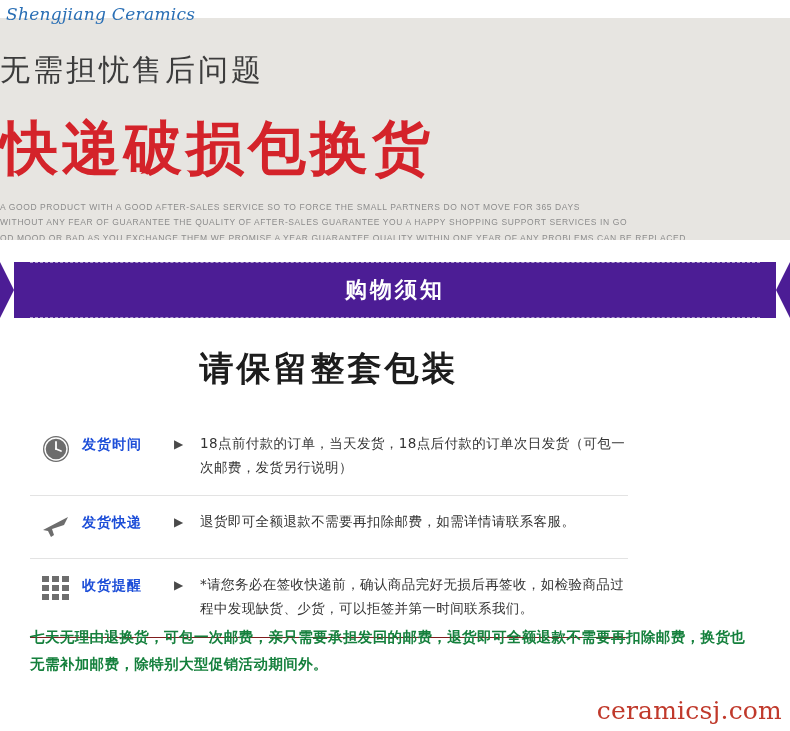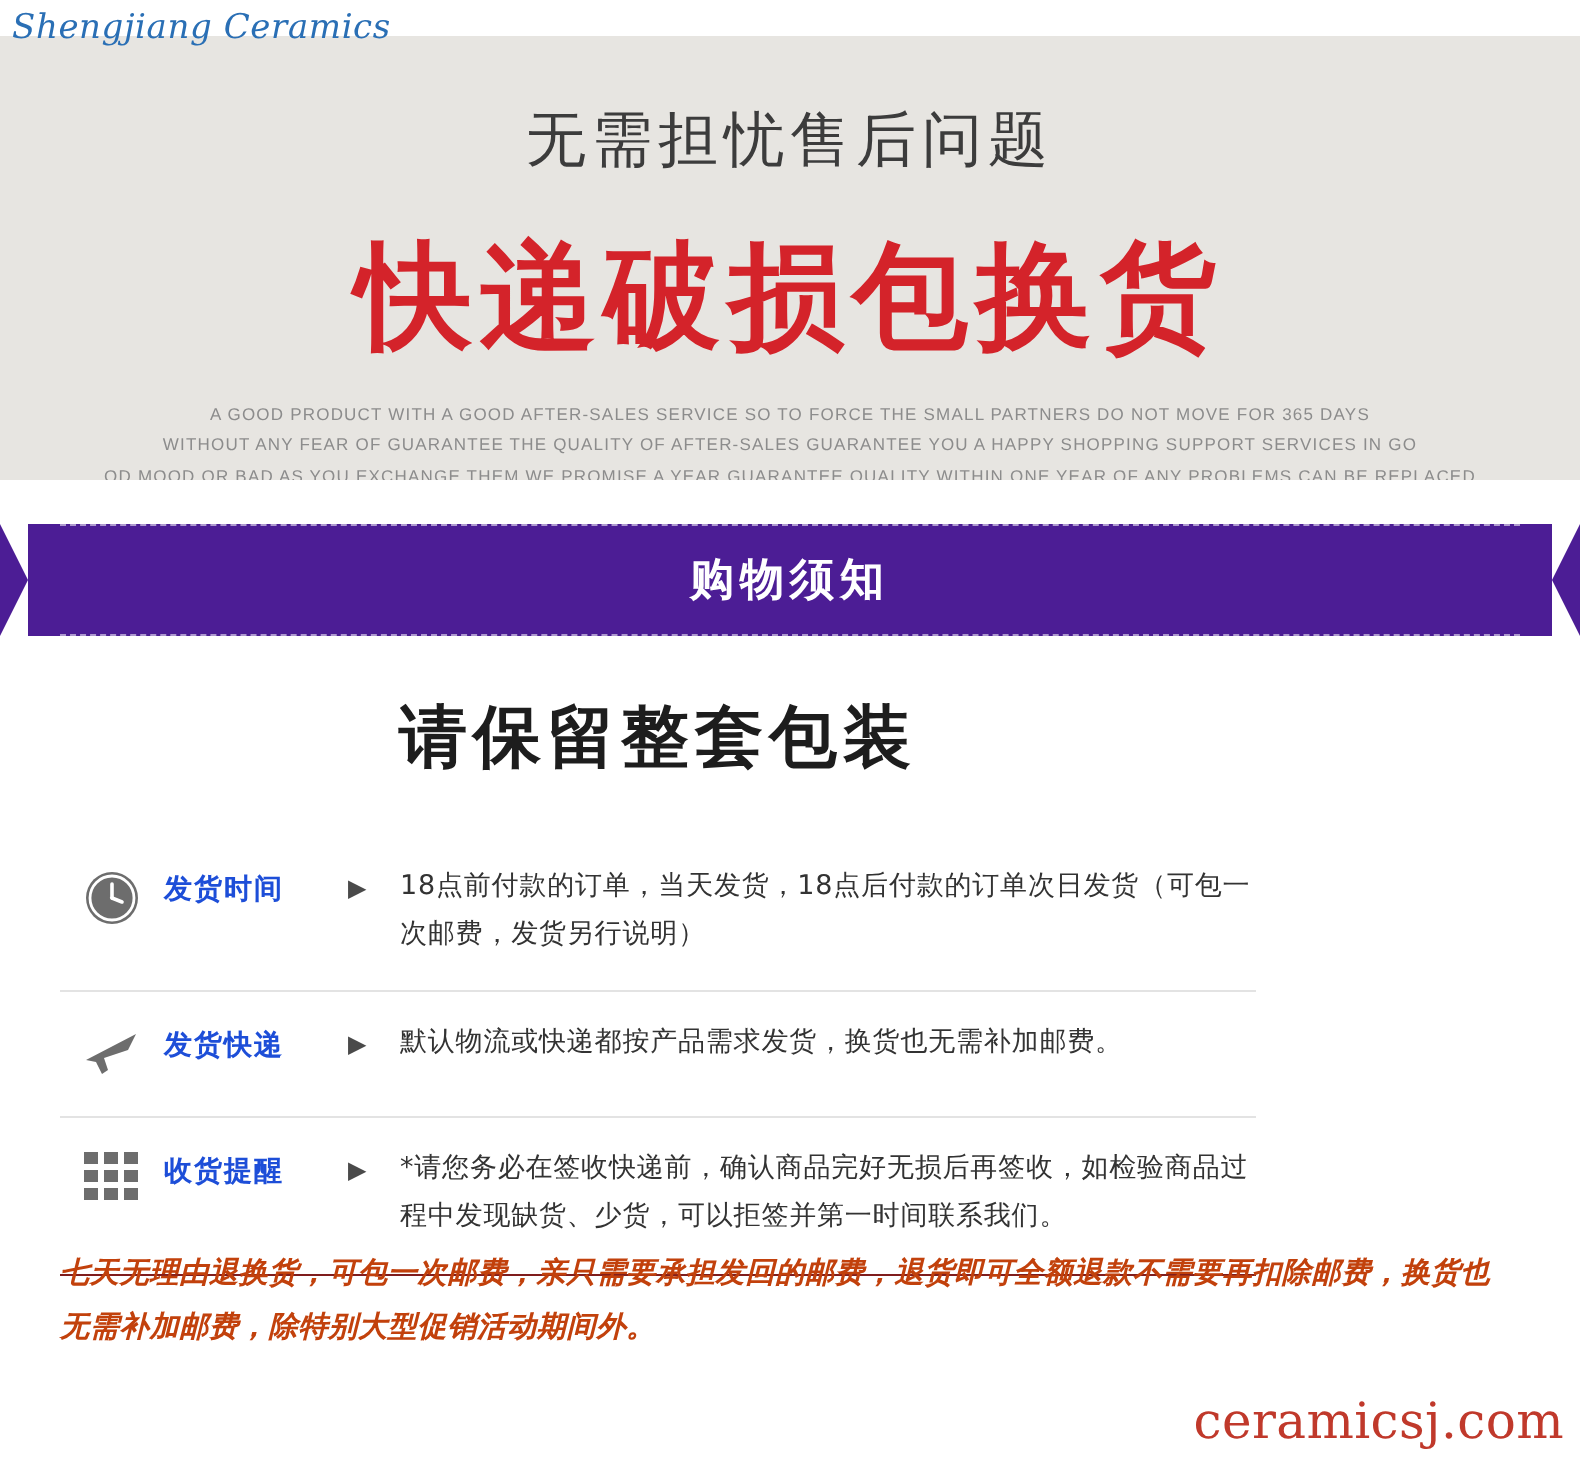--- a/index.html
+++ b/index.html
@@ -37,21 +37,20 @@
   }
 
   
   .hero {
     position: absolute;
     top: 18px;
     left: 0;
     width: 790px;
     height: 222px;
     background: #e7e5e1;
-    text-align: center;
     overflow: hidden;
   }
   .hero-sub {
     margin-top: 32px;
     font-size: 30px;
     color: #3c3c3c;
     letter-spacing: 3px;
     font-family: "DejaVu Sans", sans-serif;
     font-weight: normal;
   }
@@ -178,25 +177,24 @@
   }
 
   
   .footer-note {
     position: absolute;
     top: 624px;
     left: 30px;
     width: 730px;
     font-size: 14.5px;
     line-height: 1.85;
-    color: #c2410c;
+    color: #15803d;
     font-weight: bold;
     letter-spacing: 0.4px;
     font-family: "DejaVu Sans", sans-serif;
-    font-style: italic;
   }
 
   .site-mark {
     position: absolute;
     right: 8px;
     bottom: 6px;
     font-family: "DejaVu Serif", serif;
     font-size: 25px;
     color: #c0392b;
     letter-spacing: 0.2px;
@@ -249,21 +247,21 @@
       </div>
 
       <div class="row">
         <div class="row-icon">
           <svg width="32" height="30" viewBox="0 0 32 30" aria-hidden="true">
             <path d="M3 18 L28 5 L24 13 L12 17 L14 23 L11 25 L8 19 Z" fill="#6d6d6d"></path>
           </svg>
         </div>
         <div class="row-label">发货快递</div>
         <div class="row-arrow">▶</div>
-        <div class="row-text">默认物流或快递都按产品需求发货，换货也无需补加邮费。</div>
+        <div class="row-text">退货即可全额退款不需要再扣除邮费，如需详情请联系客服。</div>
       </div>
 
       <div class="row">
         <div class="row-icon">
           <svg width="30" height="26" viewBox="0 0 30 26" aria-hidden="true">
             <g fill="#6d6d6d">
               <rect x="1" y="1" width="7" height="6"></rect>
               <rect x="11" y="1" width="7" height="6"></rect>
               <rect x="21" y="1" width="7" height="6"></rect>
               <rect x="1" y="10" width="7" height="6"></rect>

